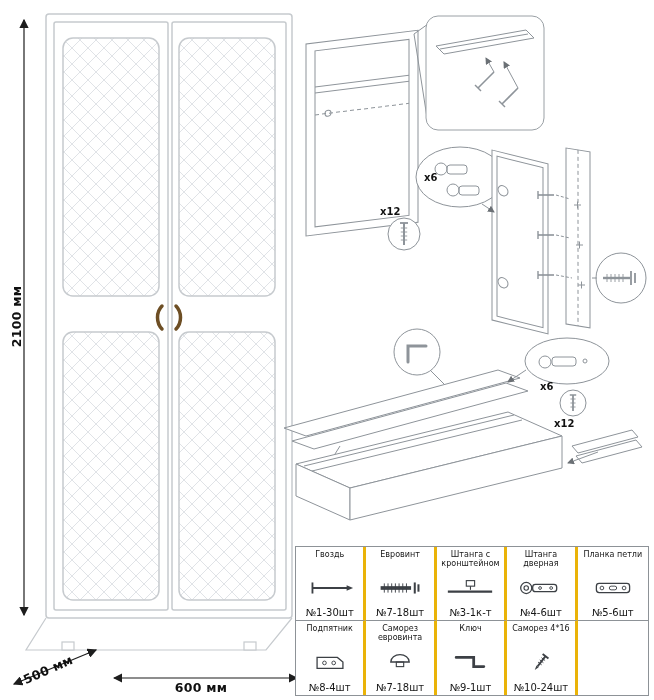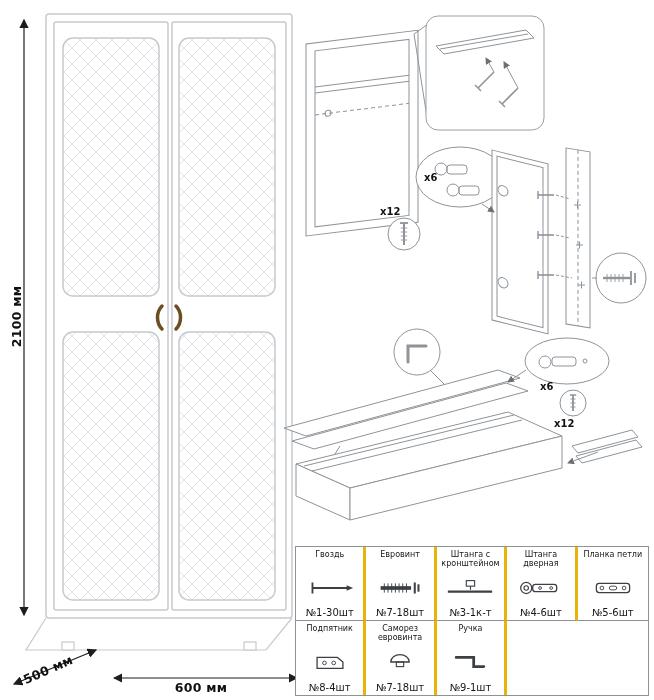--- a/index.html
+++ b/index.html
@@ -259,22 +259,34 @@
       <div class="cell-title">Саморез евровинта</div>
       <svg class="cell-icon" width="54" height="24" viewBox="0 0 56 26" stroke="#3c4045" fill="none">
         <path d="M18 13 a10 8 0 0 1 20 0 z" stroke-width="1.4"></path>
         <rect x="24" y="13" width="8" height="5" stroke-width="1.2"></rect>
       </svg>
       <div class="cell-qty">№7-18шт</div>
     </div>
 
 
     <div class="cell">
-      <div class="cell-title">Ручка</div>
+      <div class="cell-title">Ключ</div>
       <svg class="cell-icon" width="54" height="24" viewBox="0 0 56 26" stroke="#3c4045" fill="none">
         <path d="M13 8 h19 v10 h11" stroke-width="3" stroke-linecap="round"></path>
       </svg>
       <div class="cell-qty">№9-1шт</div>
     </div>
 
+    <div class="cell">
+      <div class="cell-title">Саморез 4*16</div>
+      <svg class="cell-icon" width="54" height="24" viewBox="0 0 56 26" stroke="#3c4045" fill="none">
+        <g transform="rotate(38 28 13)">
+          <line x1="28" y1="5" x2="28" y2="19" stroke-width="2"></line>
+          <line x1="24" y1="5" x2="32" y2="5" stroke-width="2"></line>
+          <path d="M25.5 9 h5 M25.5 12 h5 M25.5 15 h5" stroke-width="0.9"></path>
+          <path d="M26.5 19 L28 24 L29.5 19 Z" fill="#3c4045" stroke="none"></path>
+        </g>
+      </svg>
+      <div class="cell-qty">№10-24шт</div>
+    </div>
 
   </div>
 </div>
 
 </body></html>

